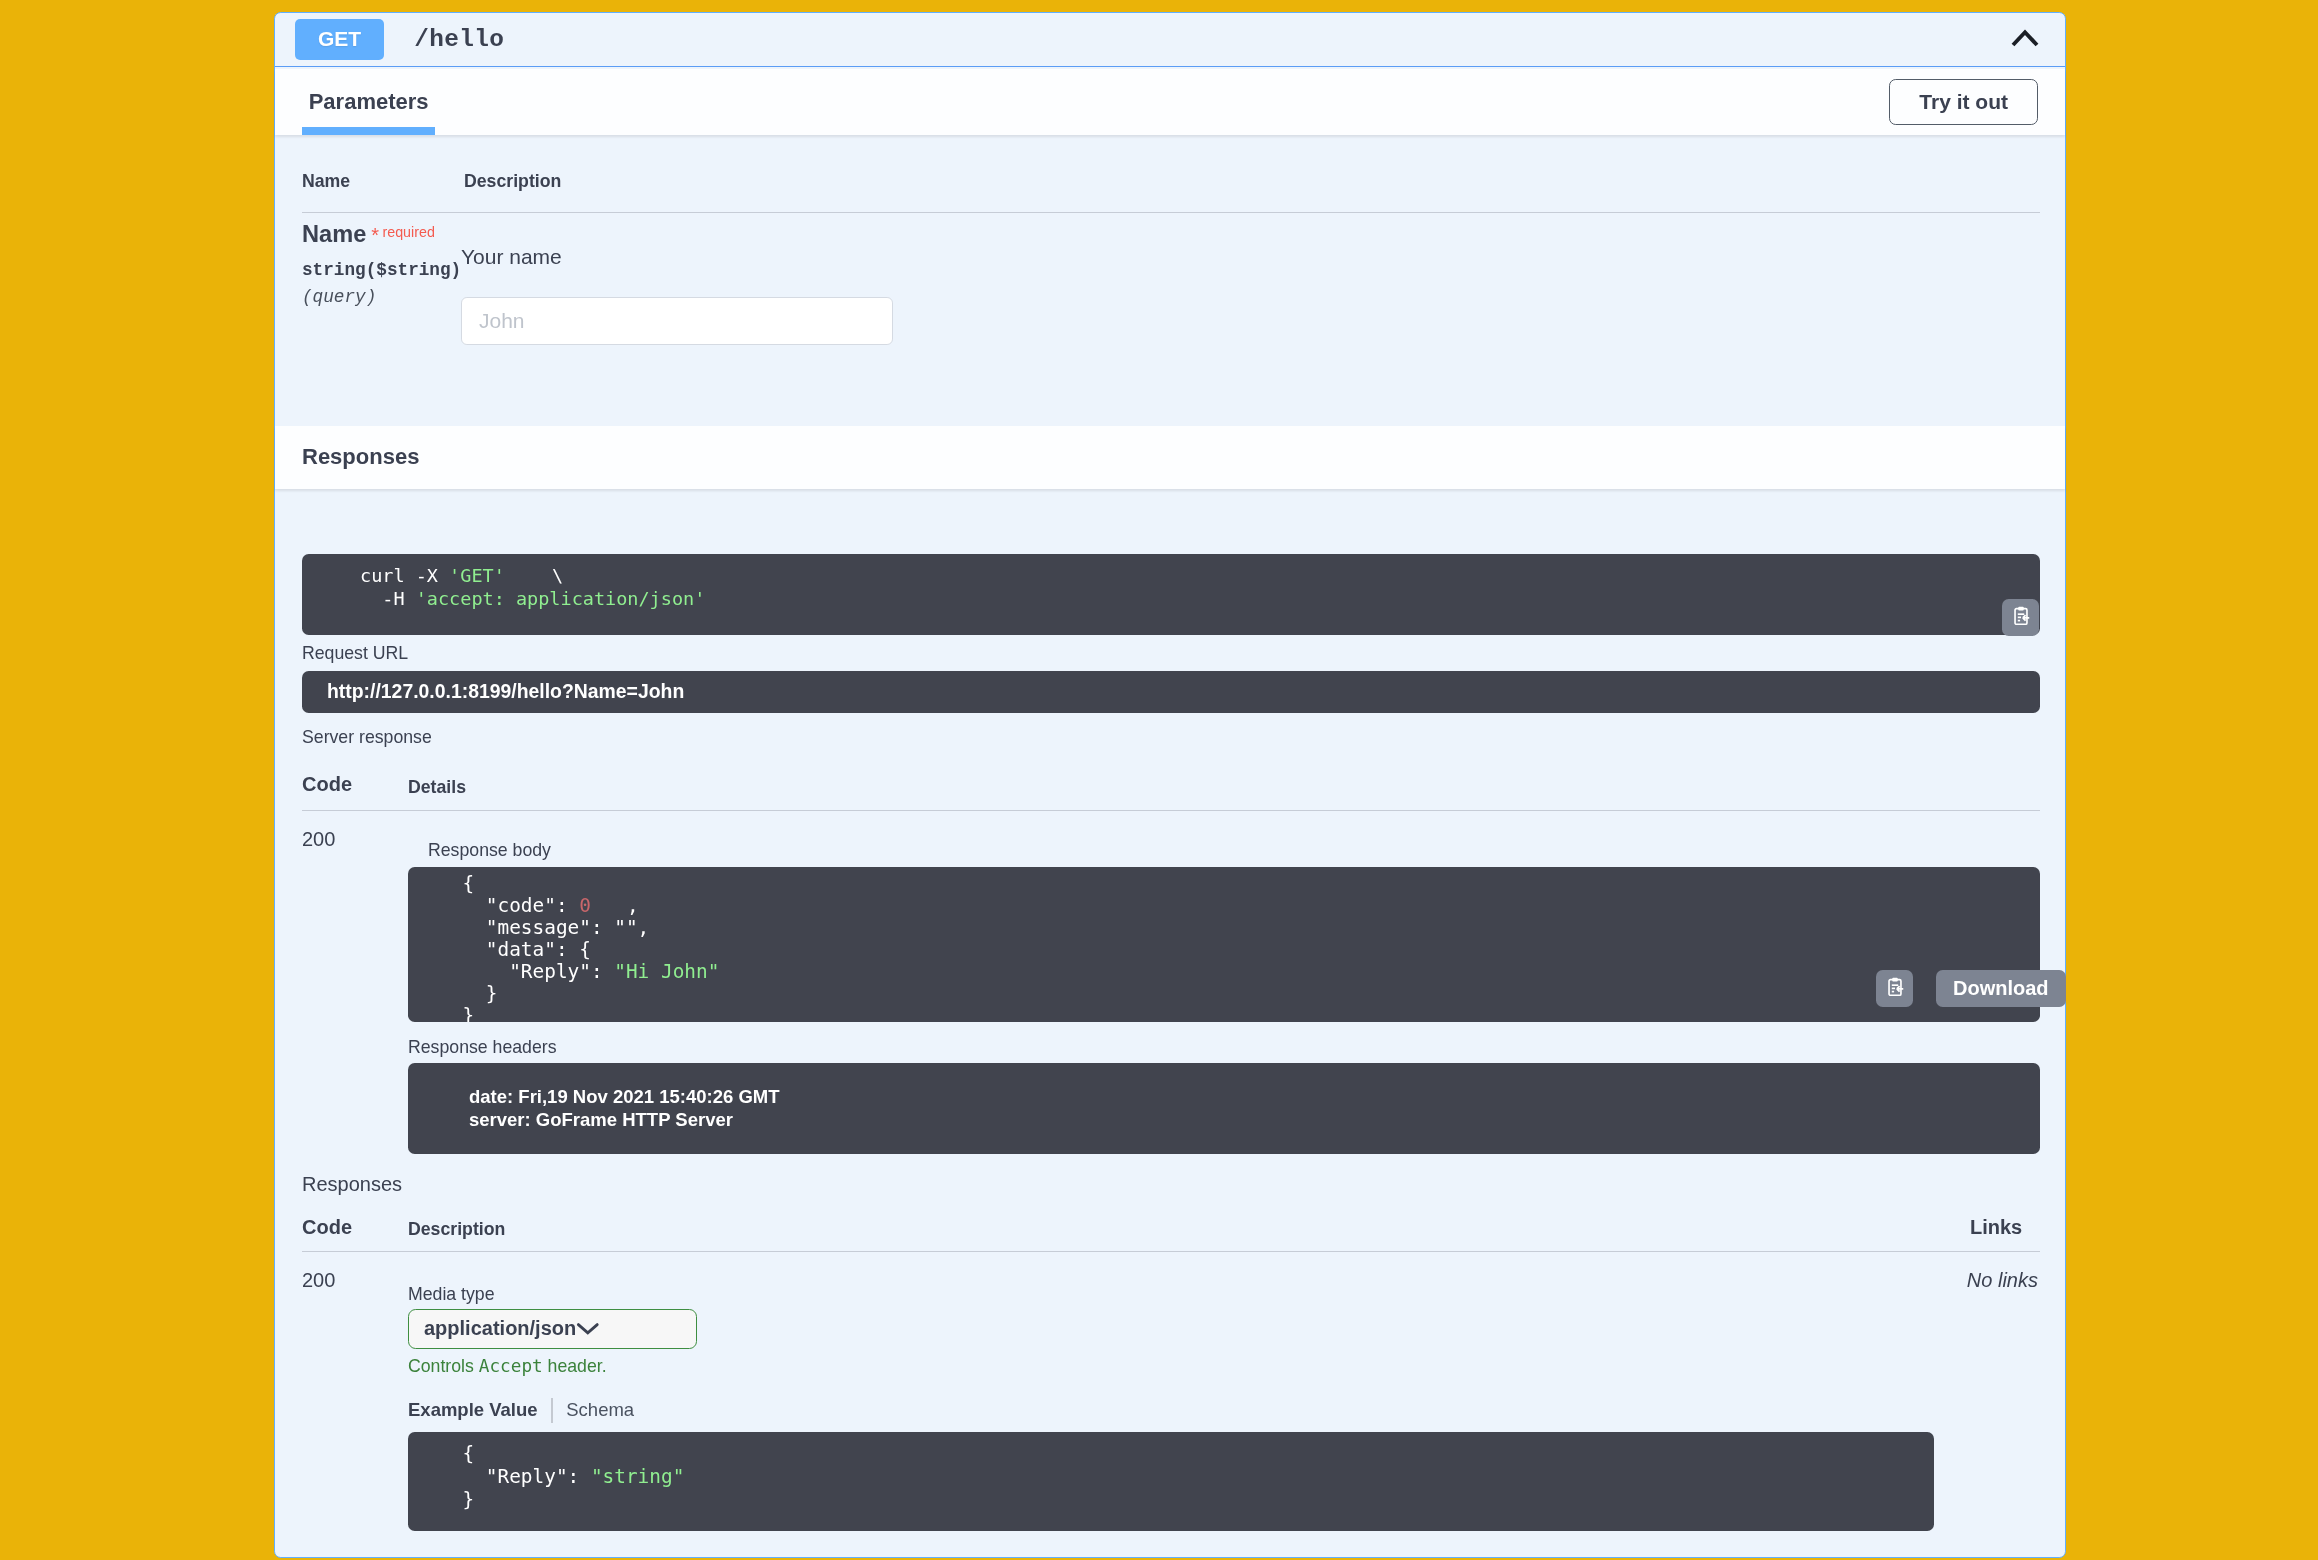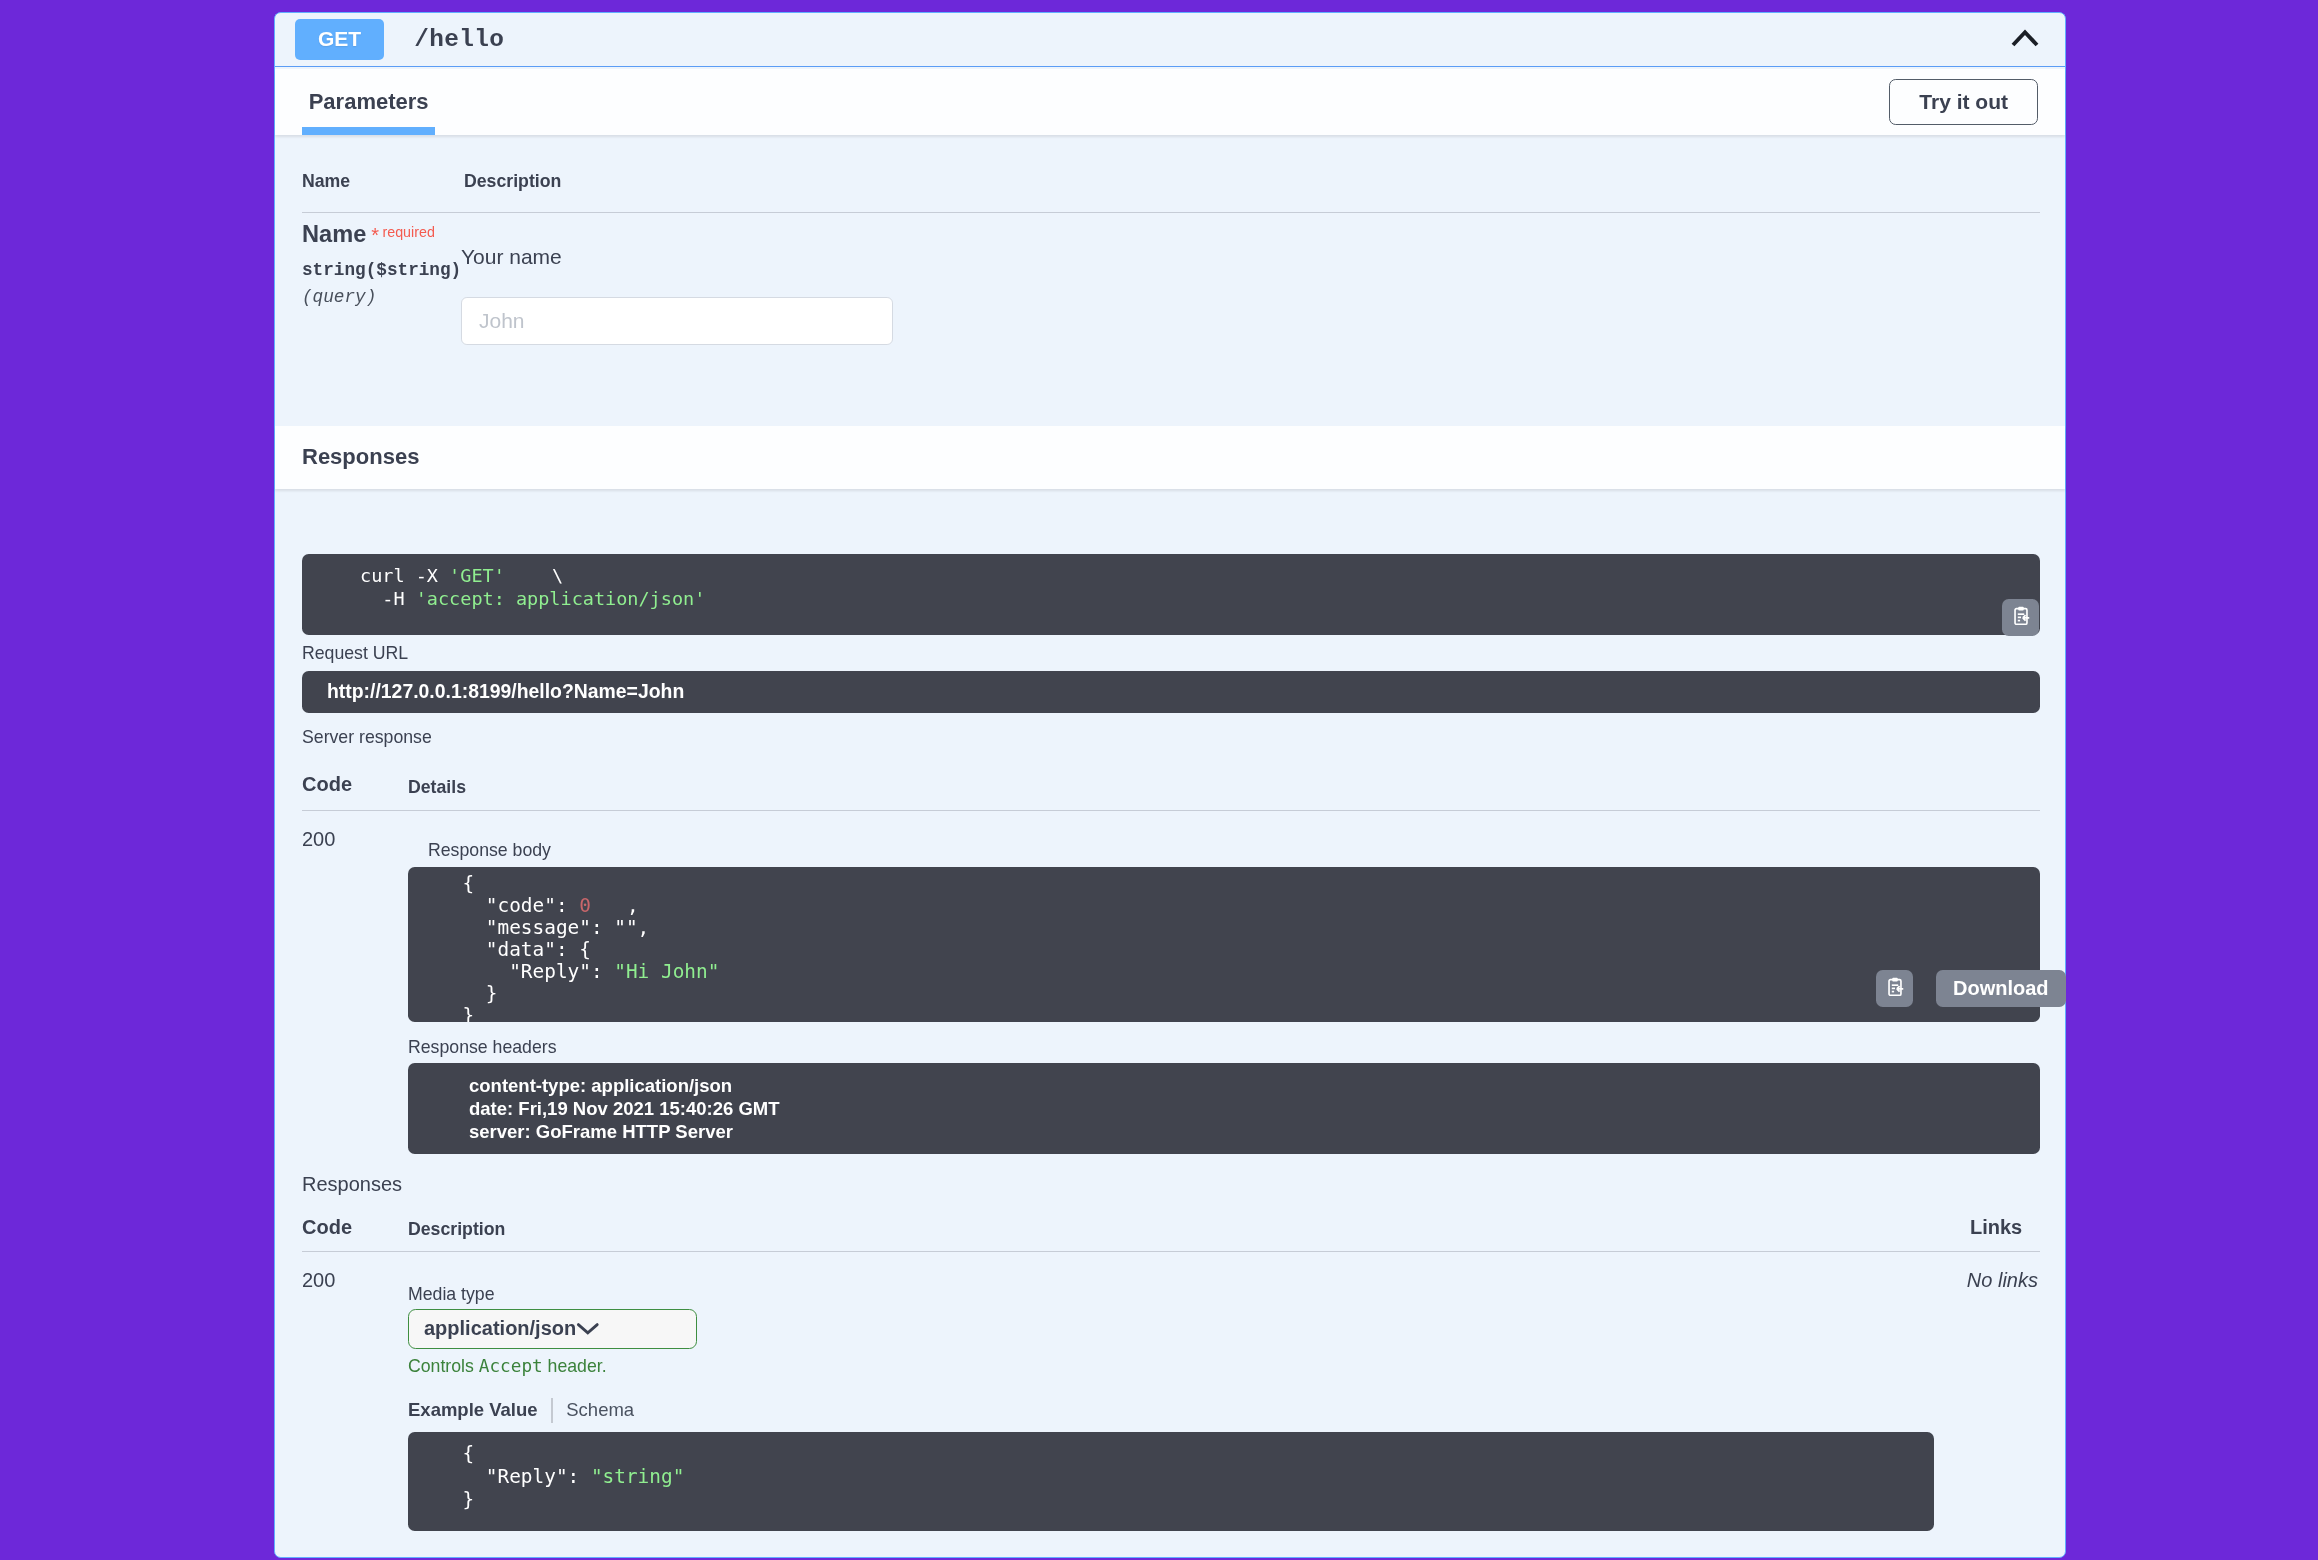--- a/index.html
+++ b/index.html
@@ -1,17 +1,17 @@
 <!DOCTYPE html>
 <html style="font-size:13.5px"><head>
 <meta charset="utf-8">
 <style>
   * { margin:0; padding:0; box-sizing:border-box; }
   body { background:#ffffff; font-family:"Liberation Sans", sans-serif; color:#3b4151; }
-  .page { position:relative; width:2319px; height:1561px; background:#6d28d9; overflow:hidden; }
+  .page { position:relative; width:2319px; height:1561px; background:#eab308; overflow:hidden; }
 
   .opblock {
     position:absolute; left:274px; top:11.8px; width:1792px; height:1546px;
     background:#edf4fc; border:1.7px solid #61affe; border-radius:6.7px;
   }
 
   
   .summary {
     position:absolute; left:0; top:0; width:100%; height:54px;
     display:flex; align-items:center; padding:0 20px;
@@ -193,21 +193,21 @@
           <line x1="8.5" y1="10" x2="15.5" y2="10"></line>
             <line x1="8.5" y1="13.5" x2="12" y2="13.5"></line>
             <line x1="8.5" y1="17" x2="11" y2="17"></line>
           <path d="M21 14 h-7 m0 0 l3 -3 m-3 3 l3 3" stroke-width="2"></path>
         </svg>
       </span>
     </button>
     <button class="download-btn" style="left:1661px; top:957px;">Download</button>
 
     <div class="abs lbl" style="left:133px; top:1024px;">Response headers</div>
-    <div class="dark-block mono-bold" id="headers-block"><div><span class="tok-p">content-type: application/json</span></div><div><span class="tok-p">date: Fri,19 Nov 2021 15:40:26 GMT</span></div><div><span class="tok-p">server: GoFrame HTTP Server</span></div></div>
+    <div class="dark-block mono-bold" id="headers-block"><div><span class="tok-p">date: Fri,19 Nov 2021 15:40:26 GMT</span></div><div><span class="tok-p">server: GoFrame HTTP Server</span></div></div>
 
     <div class="abs" style="left:27px; top:1160px; font-size:20px;">Responses</div>
     <div class="abs col-hdr-lg" style="left:27px; top:1203px;">Code</div>
     <div class="abs col-hdr-sm" style="left:133px; top:1206px;">Description</div>
     <div class="abs col-hdr-lg" style="left:1695px; top:1203px;">Links</div>
     <div class="abs divider" style="left:27px; width:1738px; top:1238px;"></div>
 
     <div class="abs code-200" style="left:27px; top:1256px;">200</div>
     <div class="abs no-links" style="right:27px; top:1256px;">No links</div>
 

